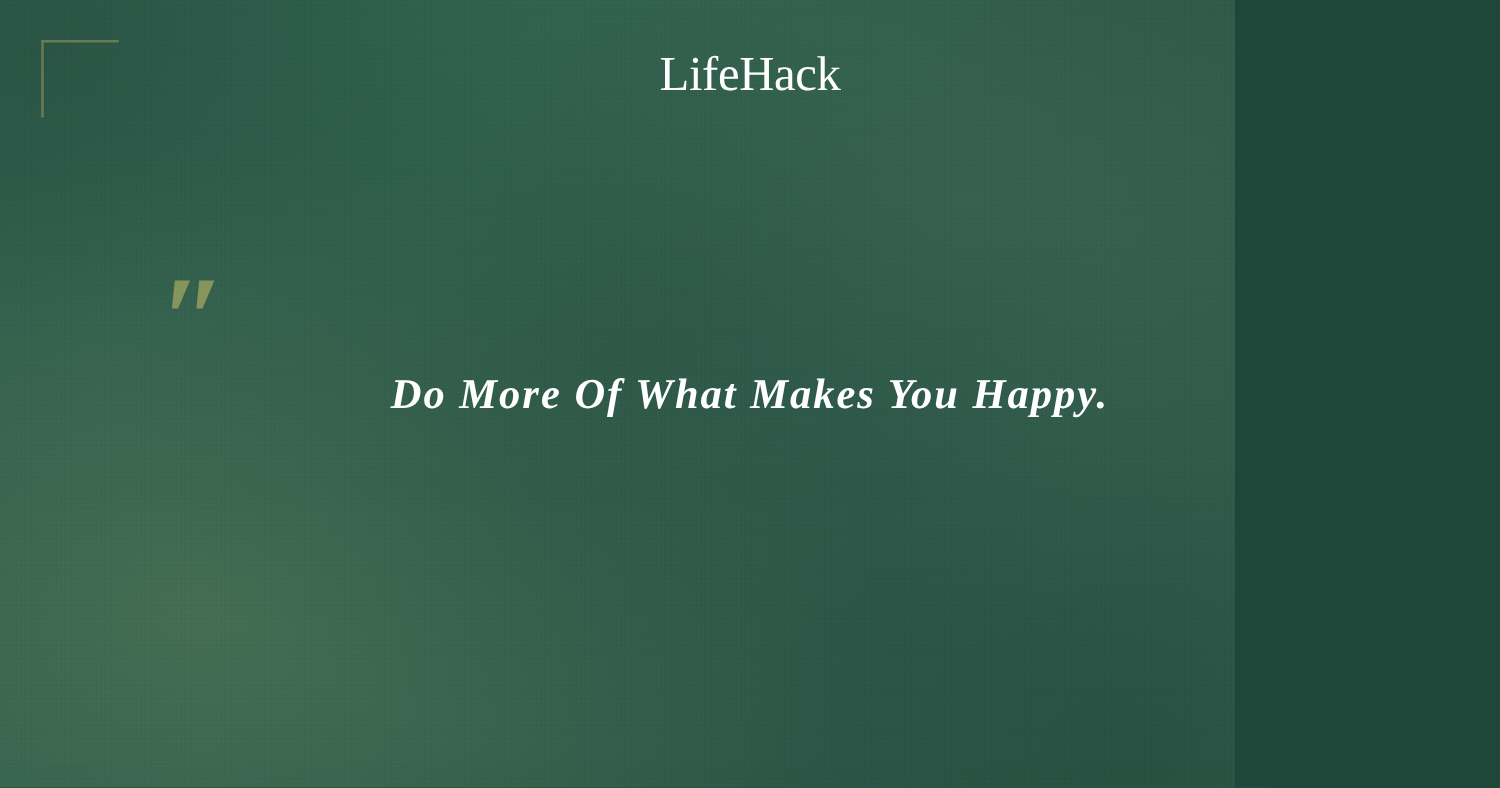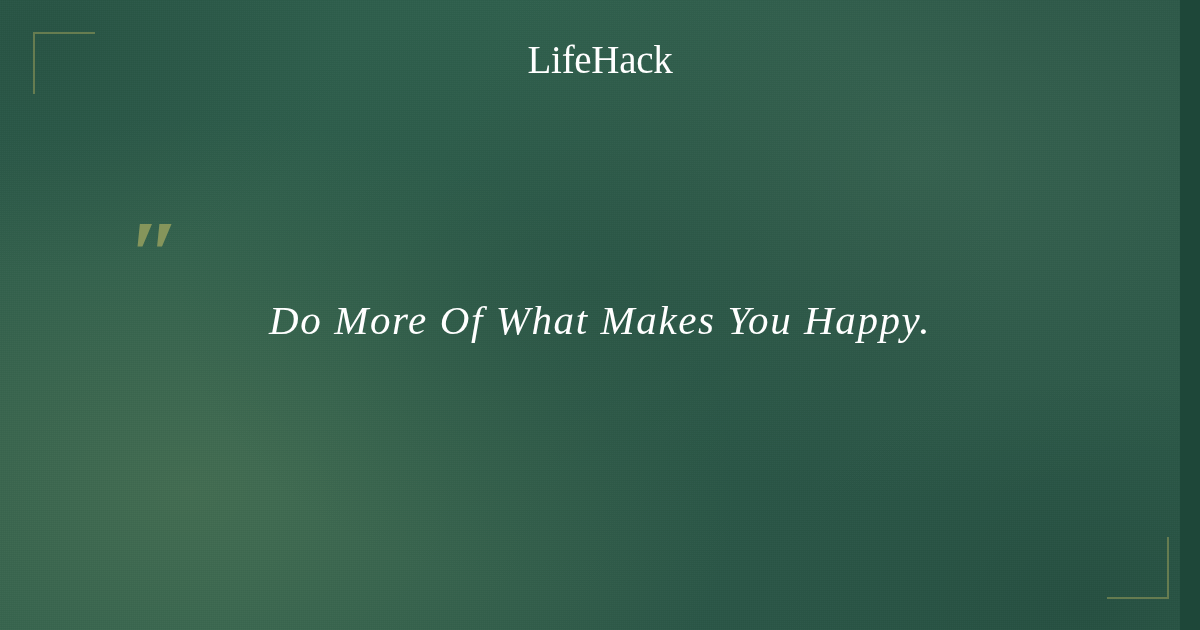--- a/index.html
+++ b/index.html
@@ -9,21 +9,21 @@
   }
   body {
     width: 1200px;
     height: 630px;
     overflow: hidden;
     font-family: "Liberation Serif", "DejaVu Serif", serif;
   }
 
   #quote-card {
     position: relative;
-    width: 1180px;
+    width: 988px;
     height: 630px;
     overflow: hidden;
     background-color: #2d5c4a;
     isolation: isolate;
   }
 
   
   .bg-layer {
     position: absolute;
     inset: 0;
@@ -120,22 +120,22 @@
     top: 296px;
     left: 0;
     width: 1200px;
     text-align: center;
   }
   #quote-body .quote-text {
     display: inline-block;
     color: #ffffff;
     font-family: "Liberation Serif", "DejaVu Serif", serif;
     font-style: italic;
-    font-size: 41px;
-    font-weight: 400;
+    font-size: 34px;
+    font-weight: 700;
     line-height: 1.18;
     letter-spacing: 1.6px;
     white-space: nowrap;
   }
 </style>
 </head>
 <body>
 
 <div id="quote-card">
 

